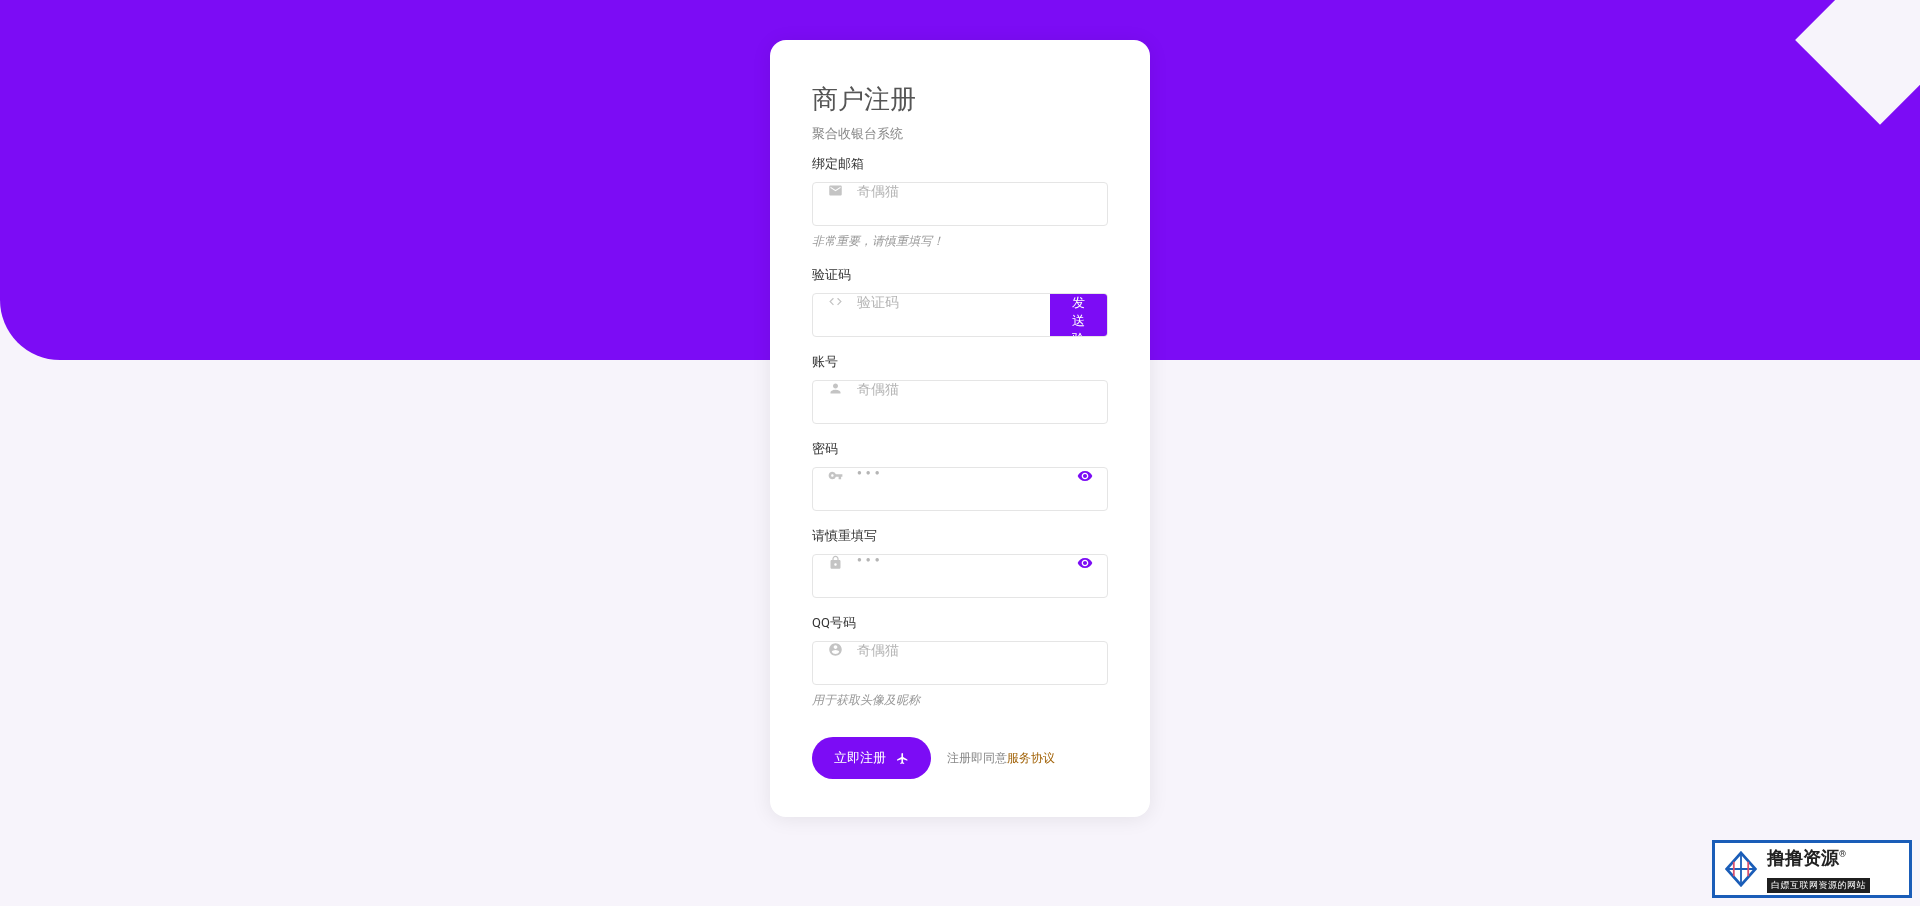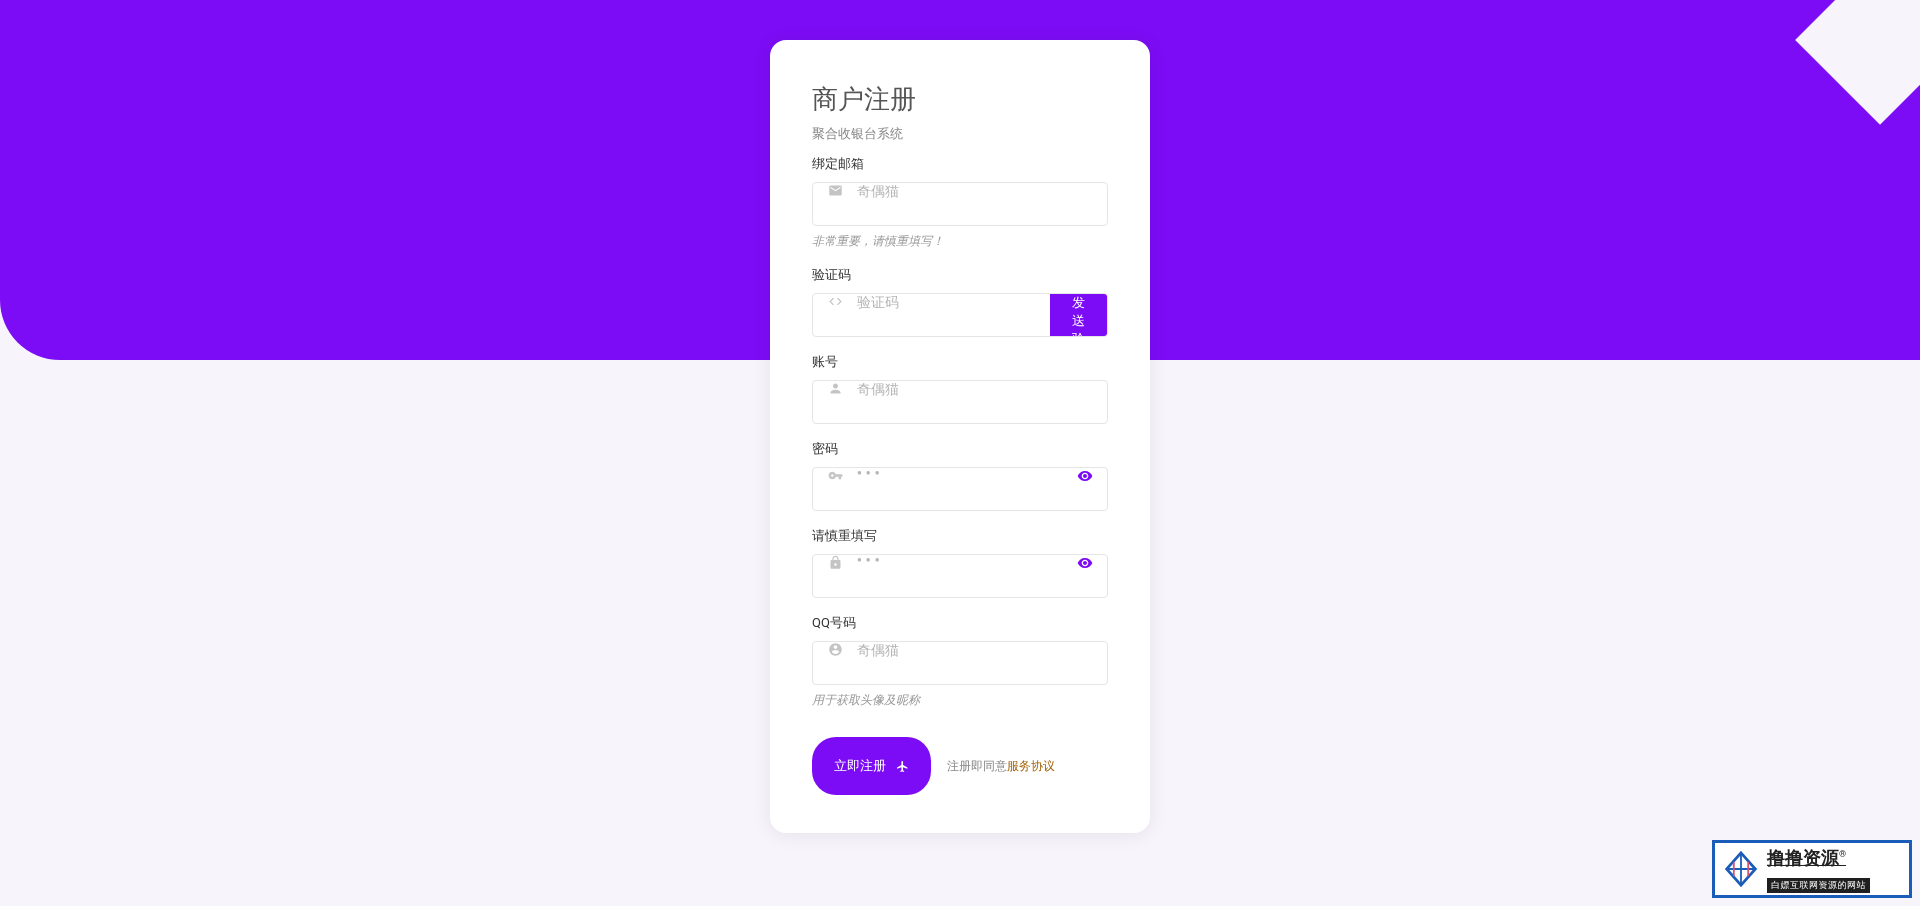--- a/index.html
+++ b/index.html
@@ -130,21 +130,21 @@
       display: flex;
       align-items: center;
       margin-top: 28px;
       gap: 16px;
     }
     .register-btn {
       background: #7c0cf5;
       color: #fff;
       border: none;
       border-radius: 24px;
-      padding: 20px 22px;
+      padding: 12px 22px;
       font-size: 13px;
       font-weight: 500;
       cursor: pointer;
       display: flex;
       align-items: center;
       gap: 10px;
     }
     .register-btn svg {
       width: 13px;
       height: 13px;
@@ -181,21 +181,20 @@
       height: 36px;
       position: relative;
     }
     .badge-logo svg { width: 36px; height: 36px; }
     .badge-text { flex:1; }
     .badge-title {
       font-size: 18px;
       font-weight: 700;
       color: #222;
       position: relative;
-      text-decoration: underline;
     }
     .badge-r {
       font-size: 9px;
       vertical-align: super;
       color: #333;
     }
     .badge-sub {
       display:inline-block;
       font-size: 9px;
       color: #fff;

